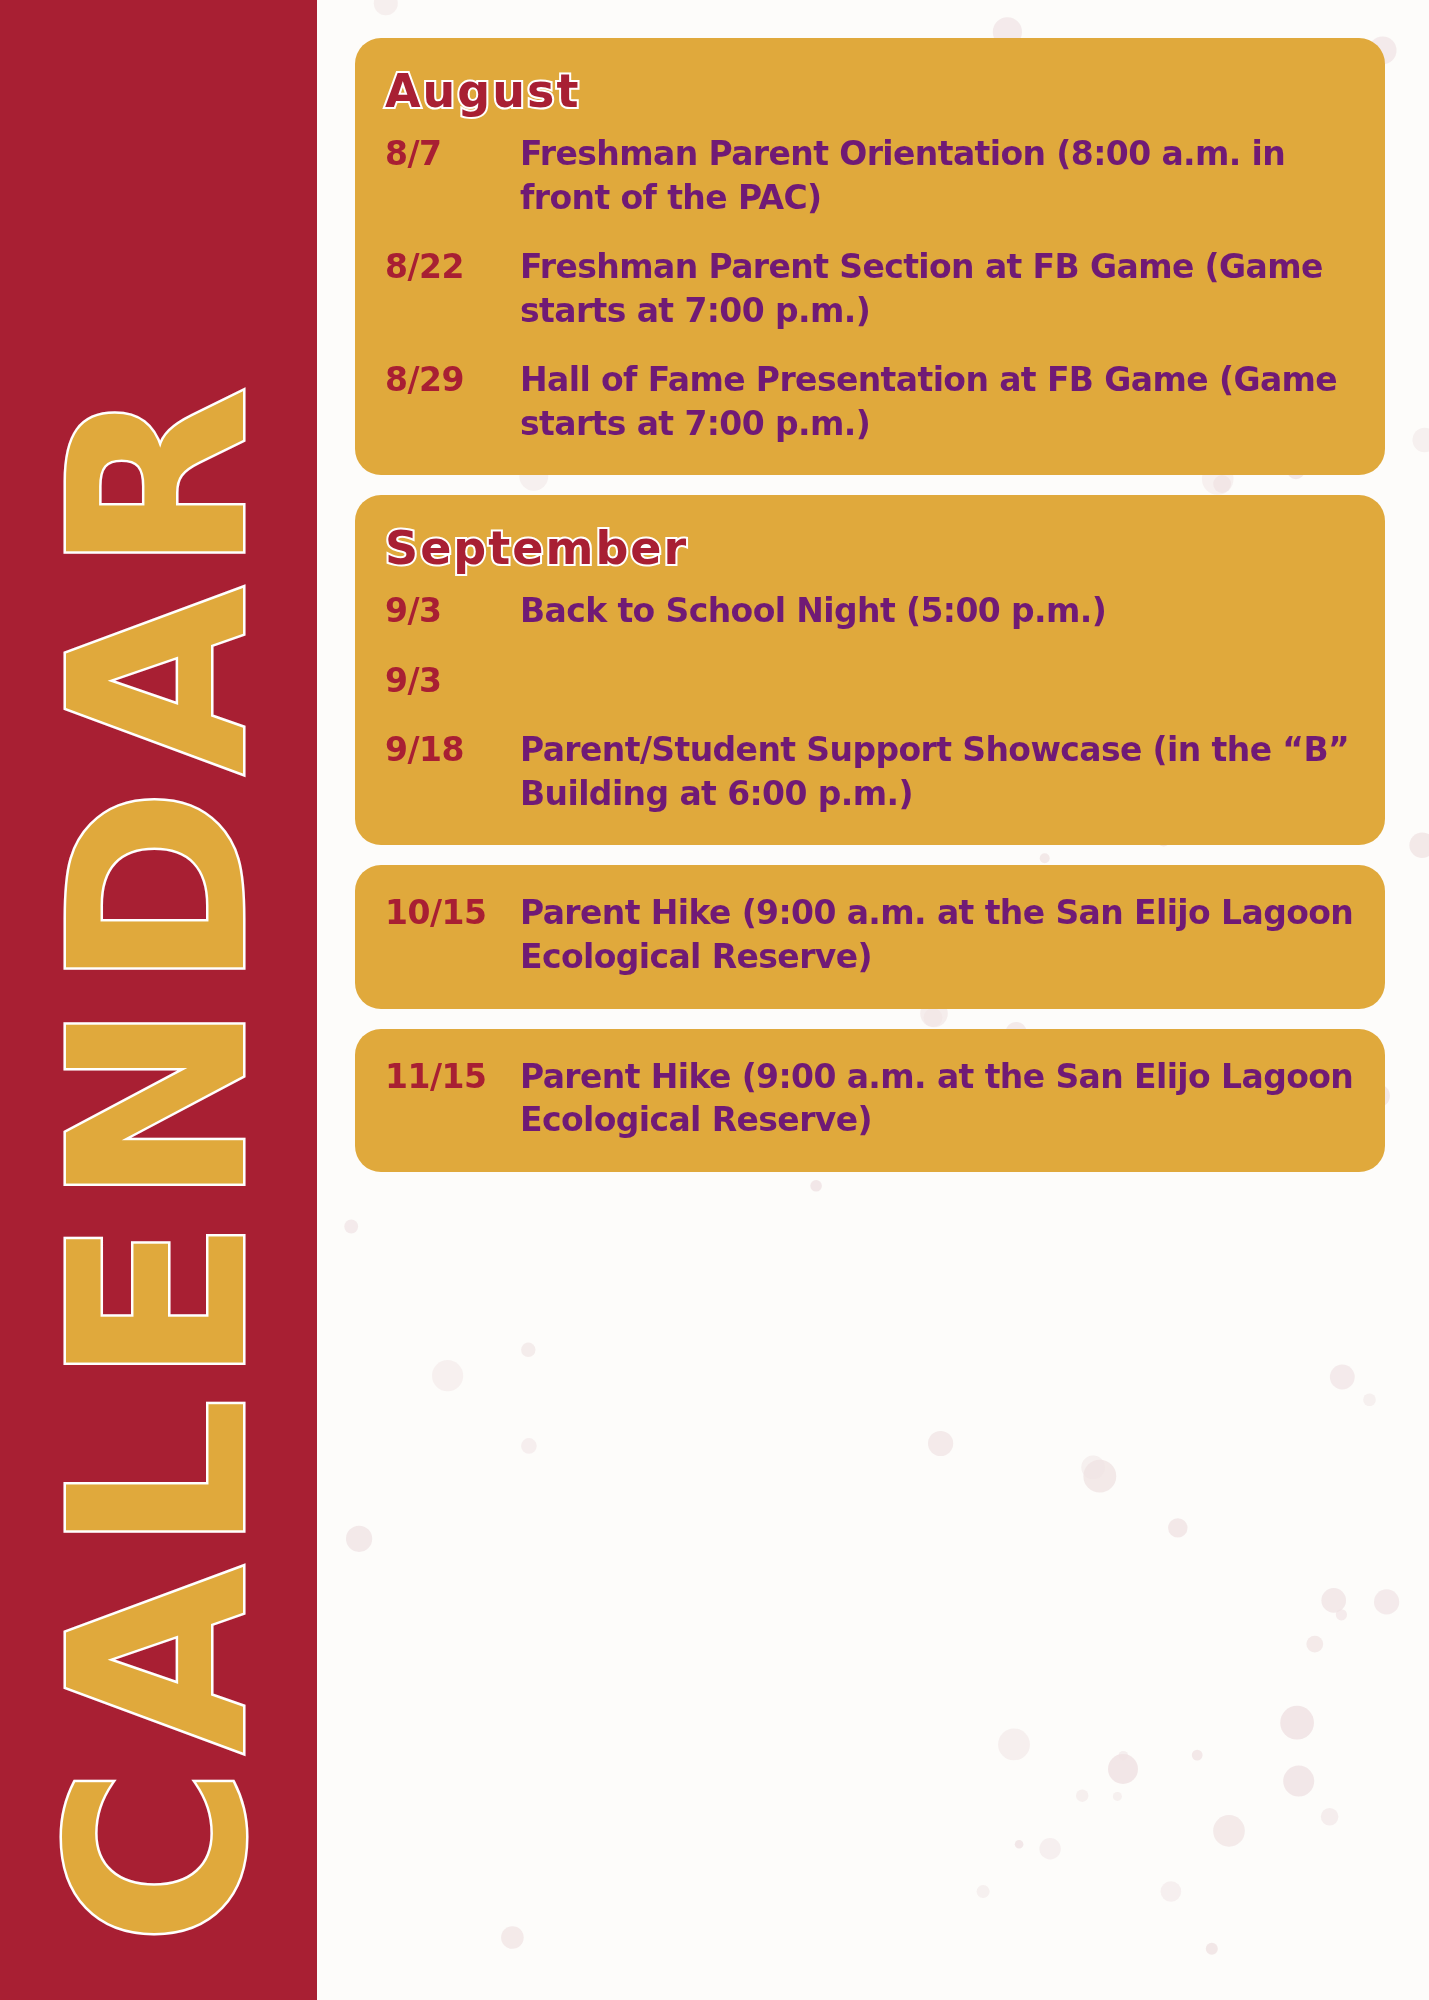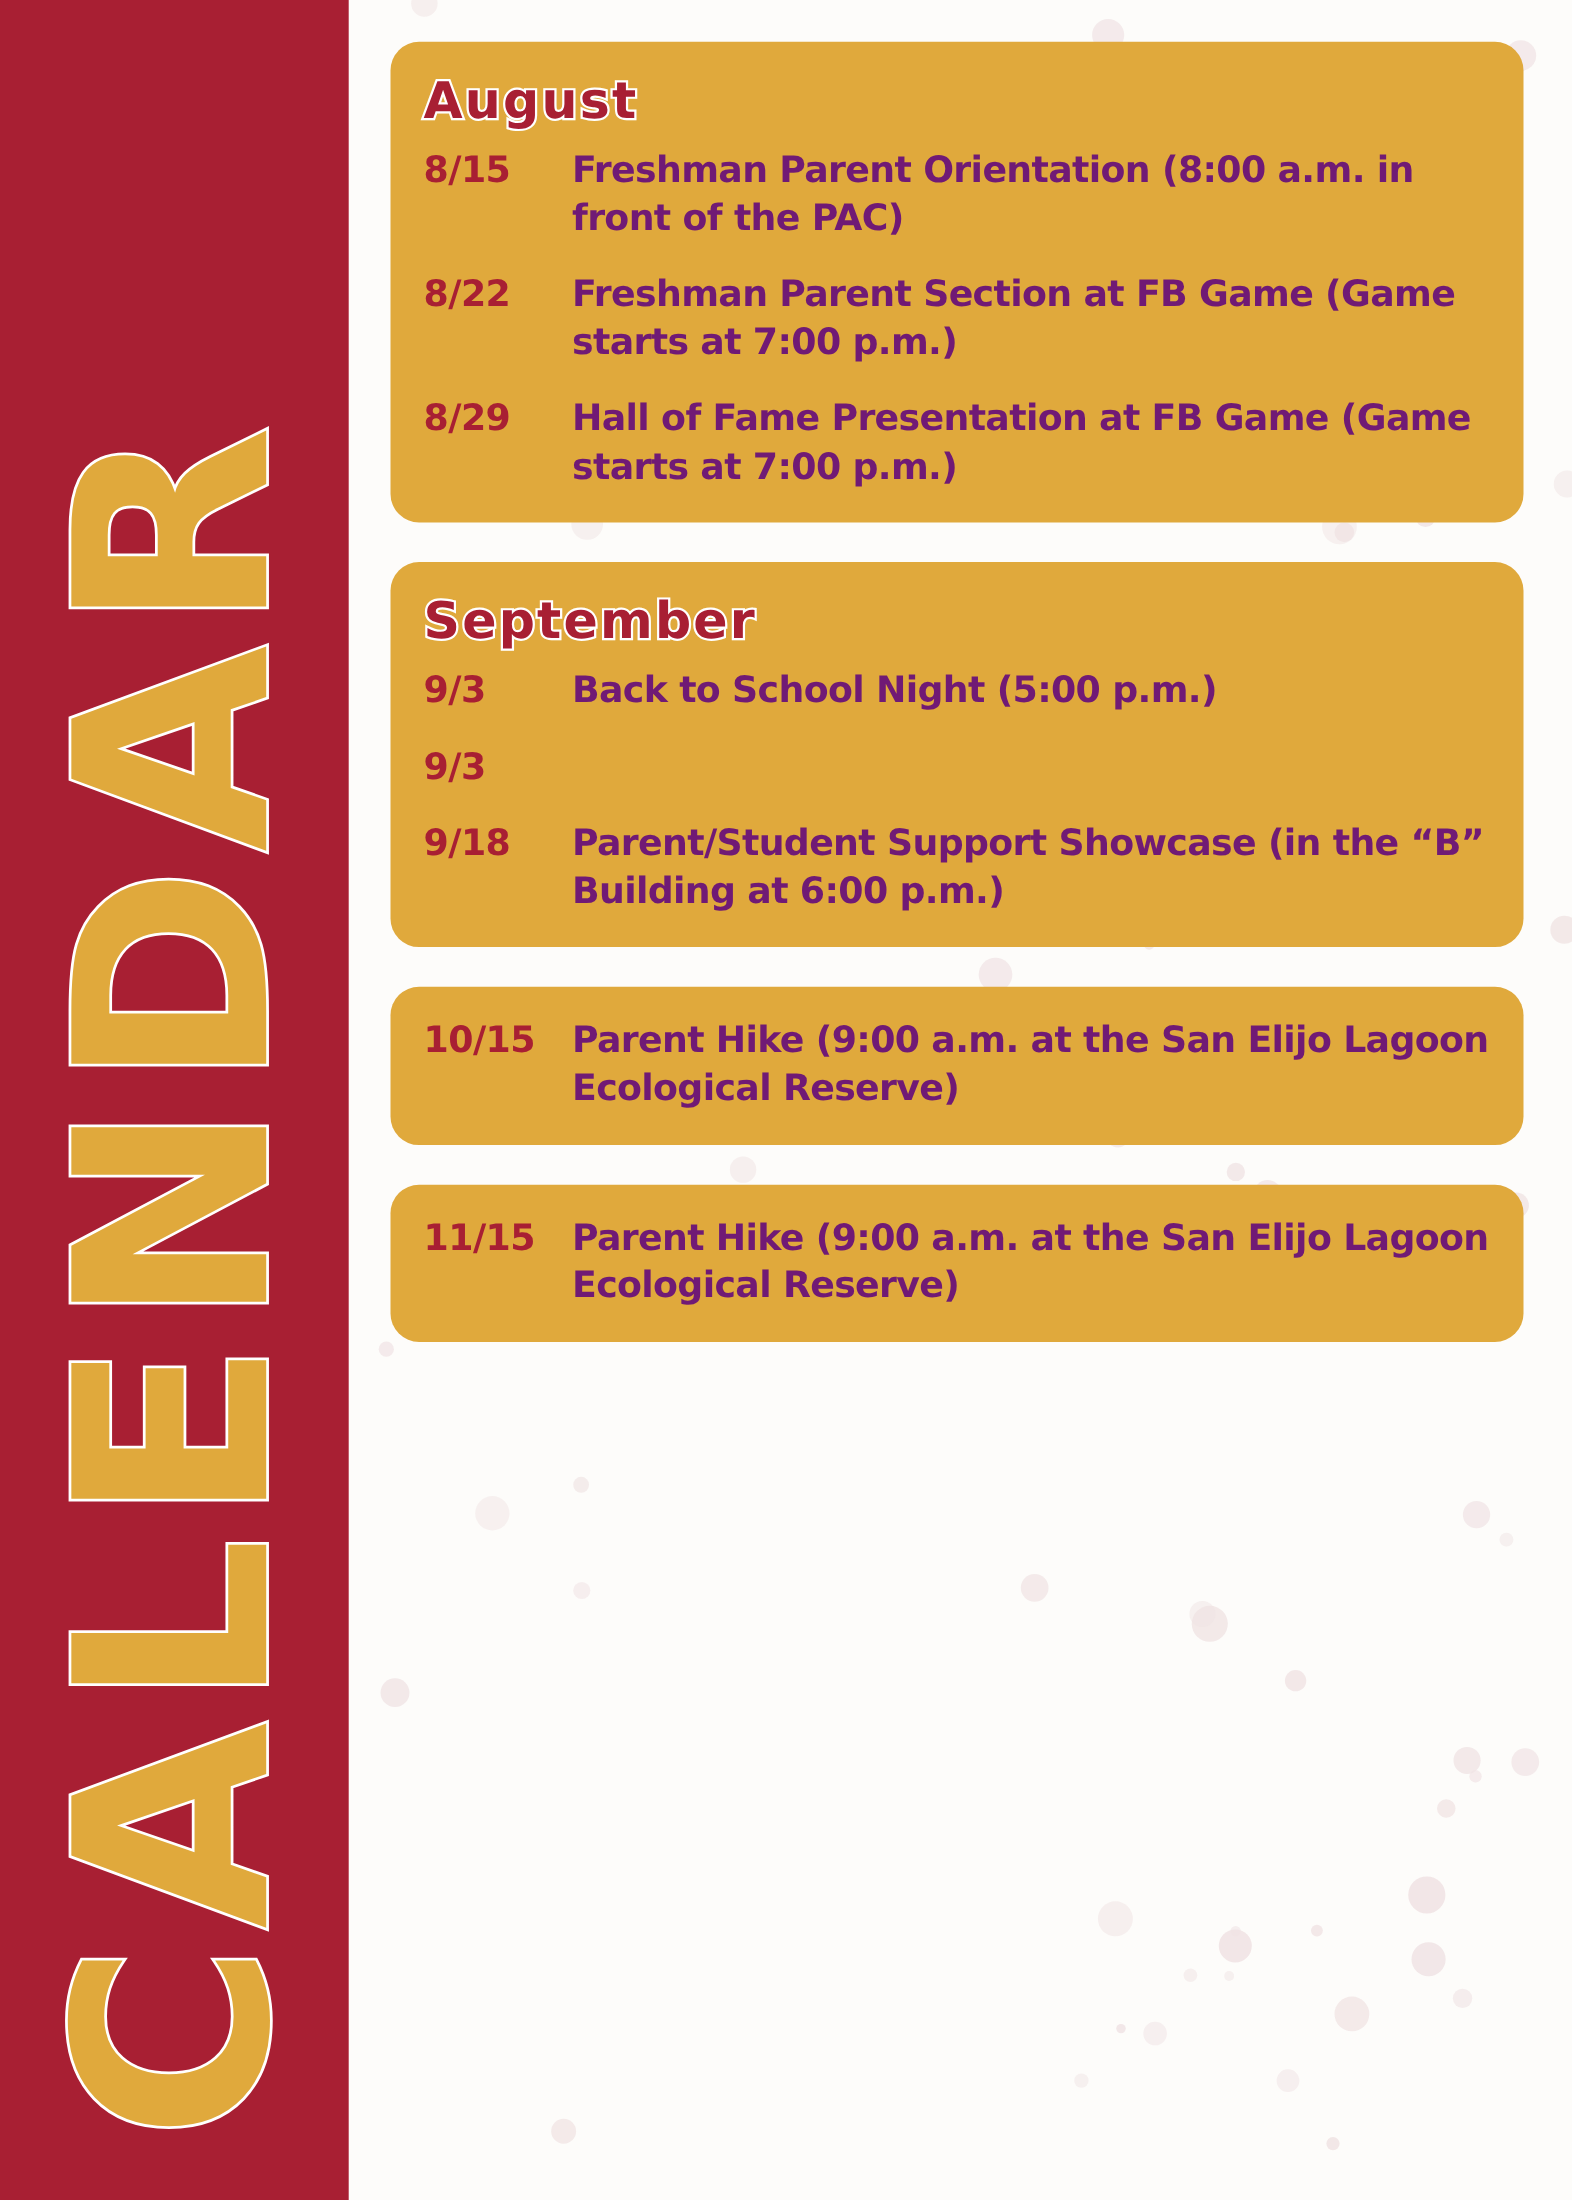--- a/index.html
+++ b/index.html
@@ -62,21 +62,21 @@
     position: absolute;
     left: 355px;
     top: 0;
     width: 1030px;
     height: 2000px;
     z-index: 2;
     padding-top: 38px;
     padding-bottom: 30px;
     display: flex;
     flex-direction: column;
-    gap: 36px;
+    gap: 20px;
   }
 
   .month-card {
     background: #e0a93c;
     border-radius: 26px;
     padding: 26px 30px 30px 30px;
   }
 
   .month-name {
     font-family: "DejaVu Sans", sans-serif;
@@ -222,21 +222,21 @@
   <div class="vertical-title">
     <span>CALENDAR</span>
   </div>
 </div>
 
 <div class="content">
     <div class="month-card">
       <span class="month-name">August</span>
       <div class="events">
         <div class="event">
-          <div class="event-date">8/15</div>
+          <div class="event-date">8/7</div>
           <div class="event-text">Freshman Parent Orientation (8:00 a.m. in front of the PAC)</div>
         </div>
         <div class="event">
           <div class="event-date">8/22</div>
           <div class="event-text">Freshman Parent Section at FB Game (Game starts at 7:00 p.m.)</div>
         </div>
         <div class="event">
           <div class="event-date">8/29</div>
           <div class="event-text">Hall of Fame Presentation at FB Game (Game starts at 7:00 p.m.)</div>
         </div>

